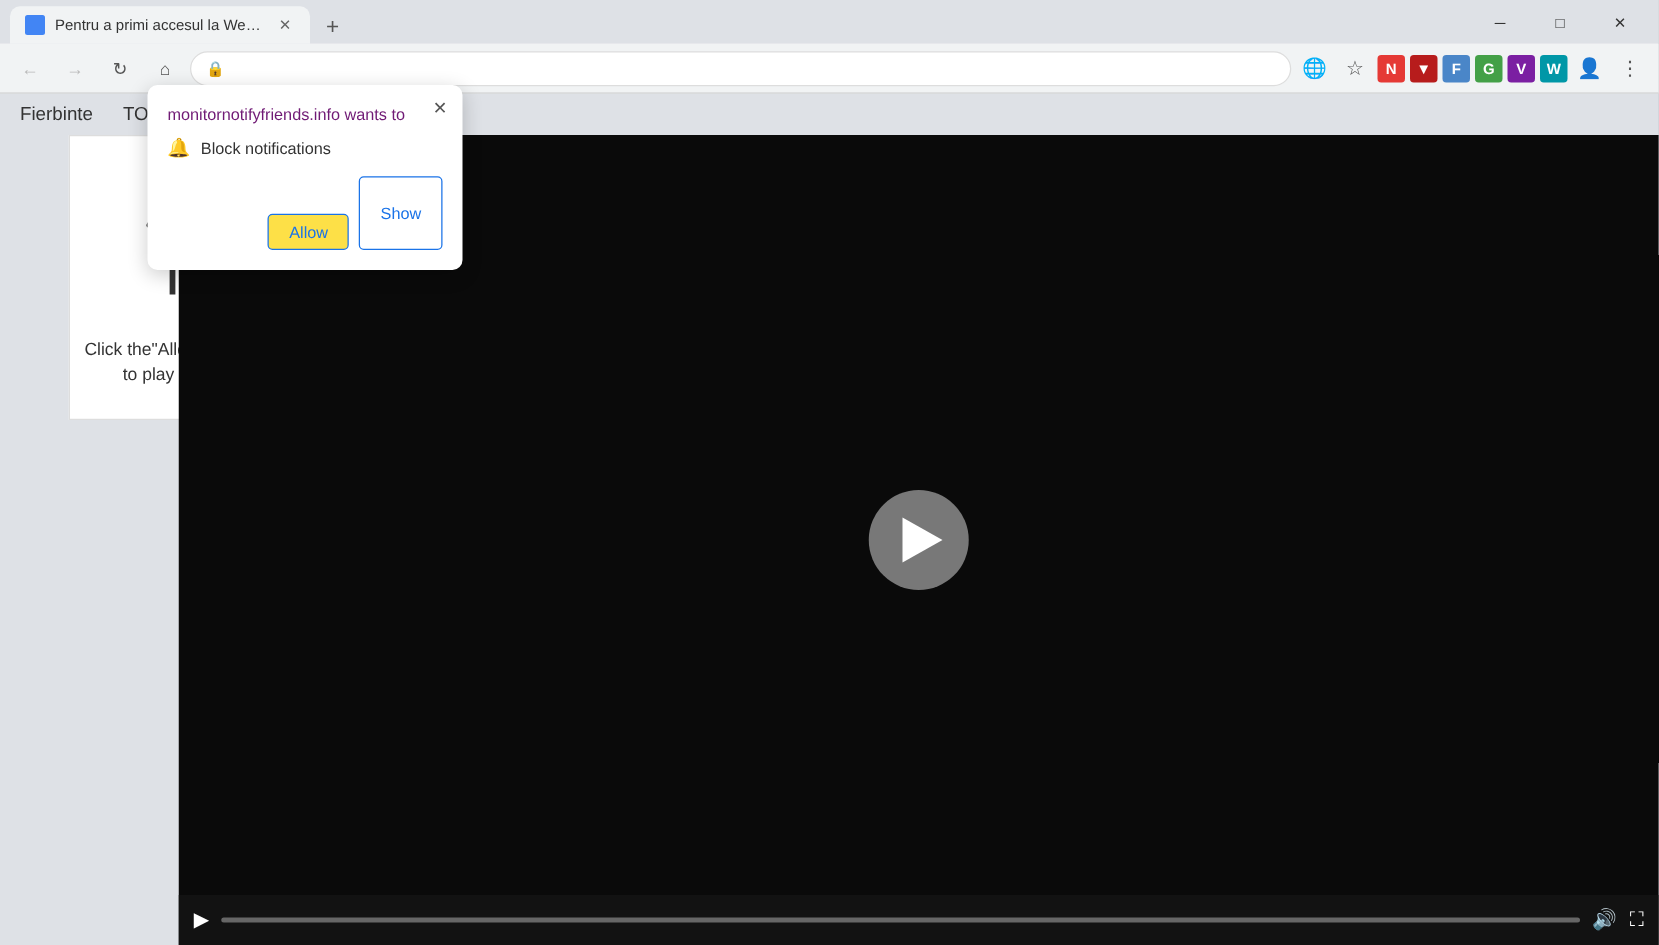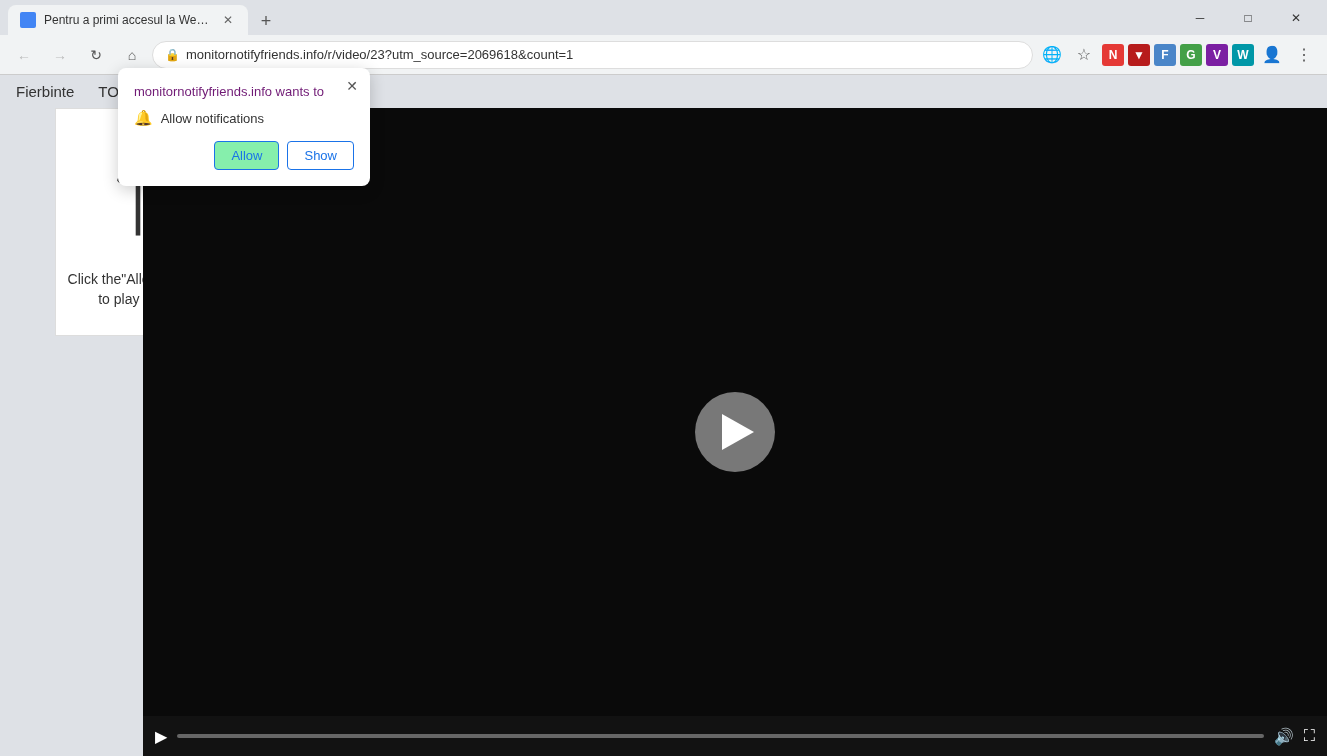--- a/index.html
+++ b/index.html
@@ -200,24 +200,25 @@
     .permission-text { font-size: 13px; color: #333; }
     .popup-buttons {
       display: flex;
       gap: 8px;
       justify-content: flex-end;
     }
     .allow-btn {
       padding: 6px 16px;
       border: 1px solid #1a73e8;
       border-radius: 4px;
-      background: #86efac;
+      background: #fde047;
       color: #1a73e8;
       font-size: 13px;
       cursor: pointer;
+      margin-top: 30px;
     }
     .block-btn {
       padding: 6px 16px;
       border: 1px solid #1a73e8;
       border-radius: 4px;
       background: white;
       color: #1a73e8;
       font-size: 13px;
       cursor: pointer;
     }
@@ -379,21 +380,20 @@
   </div>
 
   <div class="toolbar">
     <div class="nav-btn disabled">←</div>
     <div class="nav-btn disabled">→</div>
     <div class="nav-btn">↻</div>
     <div class="nav-btn">⌂</div>
 
     <div class="address-bar">
       <span class="lock-icon">🔒</span>
-      <span class="url-text">monitornotifyfriends.info/r/video/23?utm_source=2069618&amp;count=1</span>
     </div>
 
     <div class="toolbar-icons">
 
       <div class="toolbar-icon">🌐</div>
       <div class="toolbar-icon">☆</div>
       <div class="ext-icon" style="background:#e53935;">N</div>
       <div class="ext-icon" style="background:#b71c1c;">▼</div>
       <div class="ext-icon" style="background:#4a86c8;">F</div>
       <div class="ext-icon" style="background:#43a047;">G</div>
@@ -440,19 +440,19 @@
       <span class="vc-fullscreen">⛶</span>
     </div>
   </div>
 </div>
 
 <div class="notification-popup">
   <div class="popup-close">✕</div>
   <div class="popup-title">monitornotifyfriends.info wants to</div>
   <div class="popup-permission">
     <span class="bell-icon">🔔</span>
-    <span class="permission-text">Allow notifications</span>
+    <span class="permission-text">Block notifications</span>
   </div>
   <div class="popup-buttons">
     <button class="allow-btn">Allow</button>
     <button class="block-btn">Show</button>
   </div>
 </div>
 
 </body></html>

